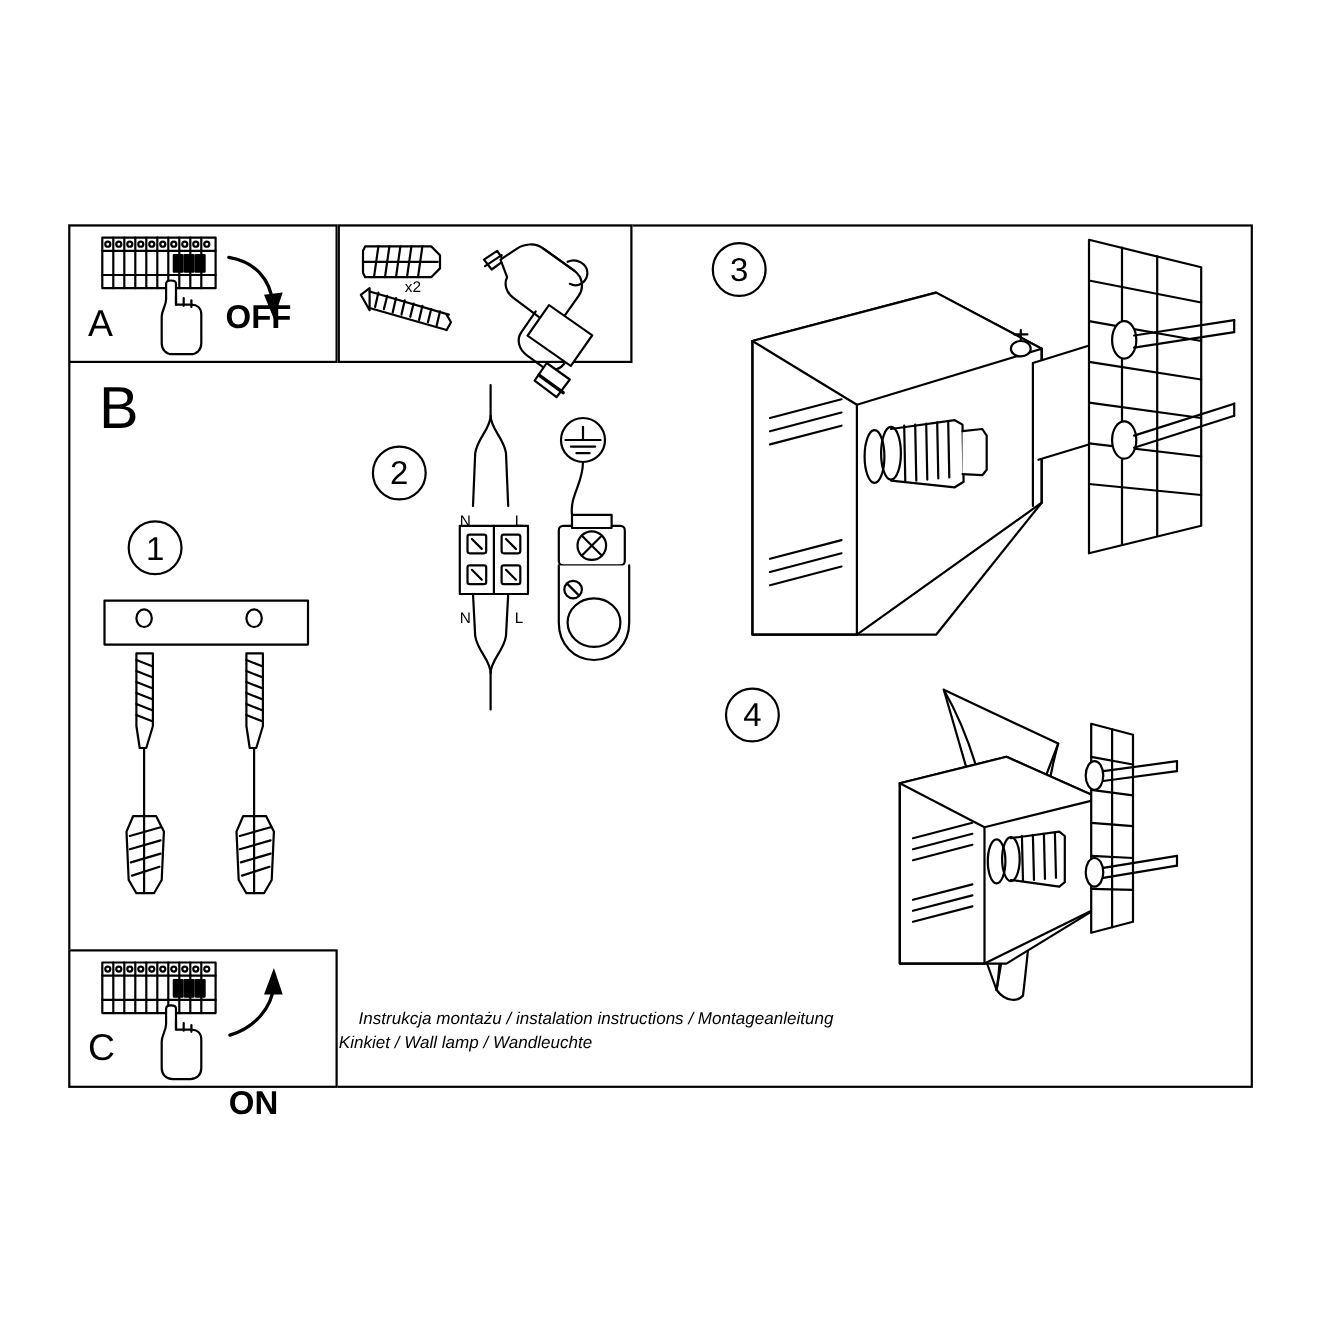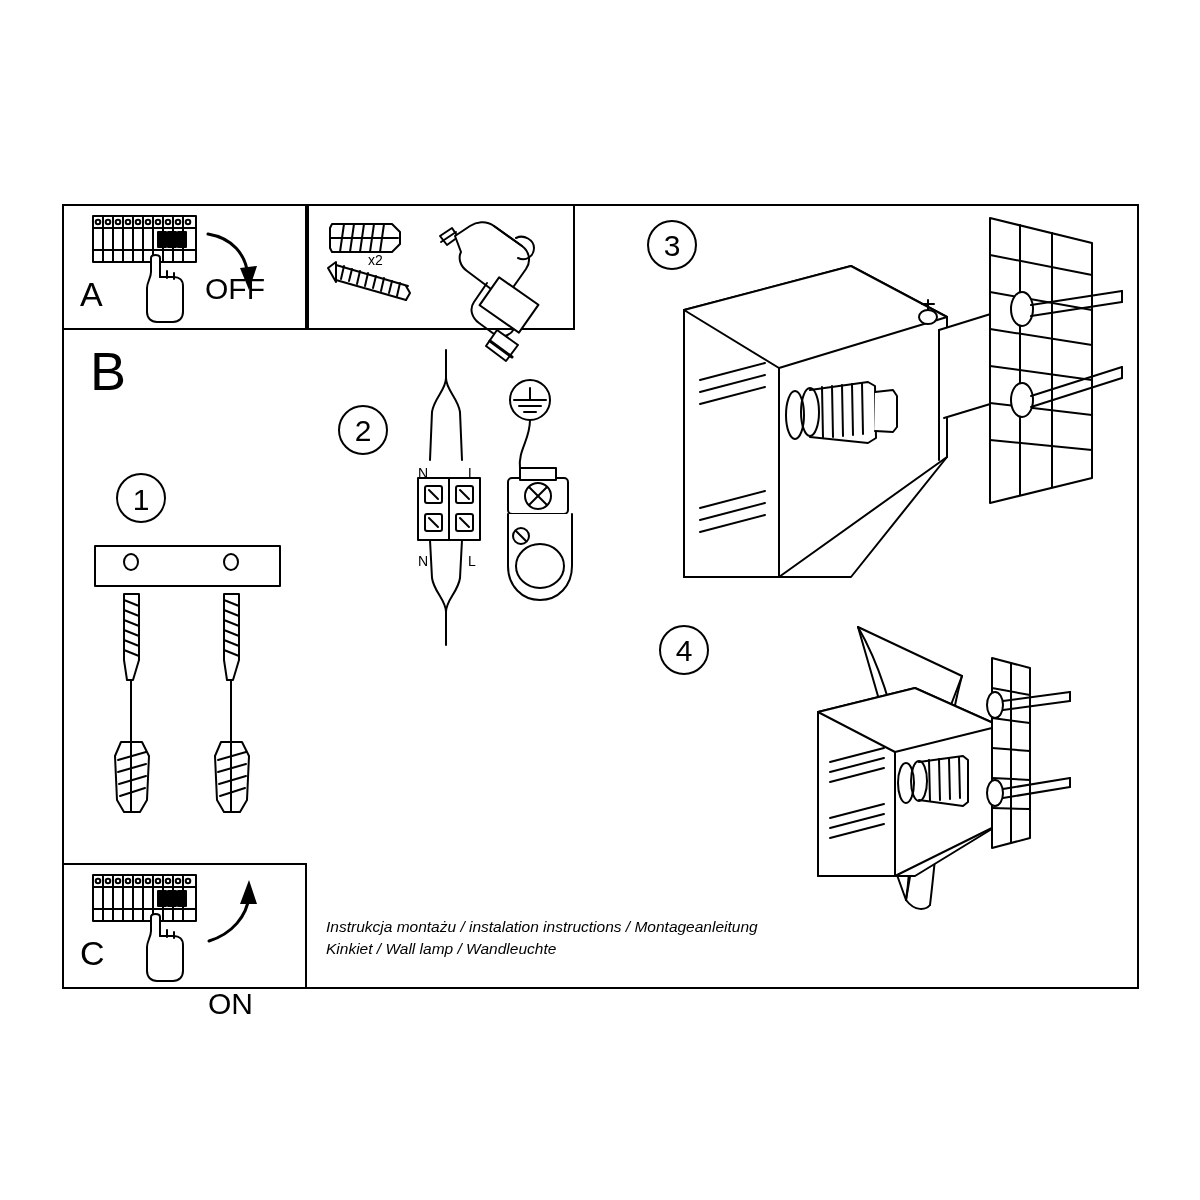--- a/index.html
+++ b/index.html
@@ -41,21 +41,21 @@
     font-family: "Liberation Sans", sans-serif;
   }
   .bigletter {
     position: absolute;
     font-size: 54px;
     font-family: "Liberation Sans", sans-serif;
   }
   .word {
     position: absolute;
     font-size: 30px;
-    font-weight: normal;
+    font-weight: bold;
     font-family: "Liberation Sans", sans-serif;
   }
   .smalltext {
     position: absolute;
     font-size: 15.5px;
     font-family: "Liberation Sans", sans-serif;
     line-height: 23px;
     white-space: pre-line;
     font-style: italic;
   }
@@ -97,21 +97,21 @@
   <div class="word" style="left:205px; top:272px;">OFF</div>
 
   <div class="letter" style="left:80px; top:934px;">C</div>
   <div class="word" style="left:208px; top:987px;">ON</div>
 
   <div class="bigletter" style="left:90px; top:340px;">B</div>
 
   <div class="tinylabel" style="left:368px; top:252px;">x2</div>
 
   <div class="smalltext" style="left:326px; top:915px;">Instrukcja montażu / instalation instructions / Montageanleitung</div>
-  <div class="smalltext" style="left:326px; top:937px;">Kinkiet / Wall lamp / Wandleuchte</div>
+  <div class="smalltext" style="left:308px; top:937px;">Kinkiet / Wall lamp / Wandleuchte</div>
 
   <div class="steplabel" style="left:126px; top:483px; width:30px;">1</div>
   <div class="steplabel" style="left:348px; top:414px; width:30px;">2</div>
   <div class="steplabel" style="left:657px; top:229px; width:30px;">3</div>
   <div class="steplabel" style="left:669px; top:634px; width:30px;">4</div>
 
   <div class="tinylabel" style="left:418px; top:465px;">N</div>
   <div class="tinylabel" style="left:468px; top:465px;">L</div>
   <div class="tinylabel" style="left:418px; top:553px;">N</div>
   <div class="tinylabel" style="left:468px; top:553px;">L</div>

